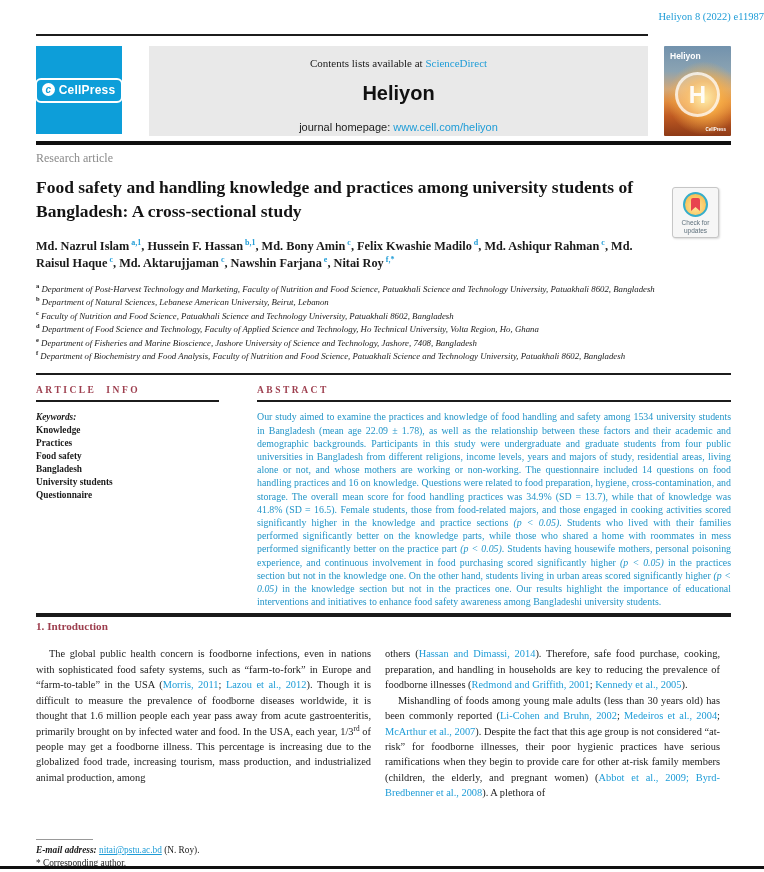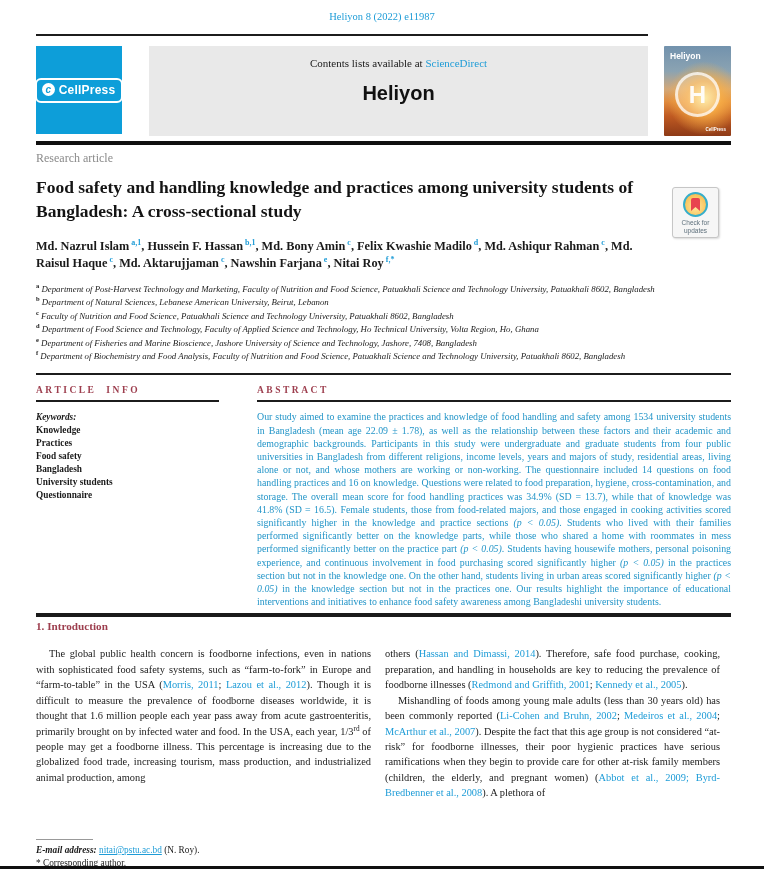--- a/index.html
+++ b/index.html
@@ -4,21 +4,21 @@
 <style>
   * { box-sizing: border-box; margin: 0; padding: 0; }
   html,body { width:764px; height:872px; }
   body {
     position: relative;
     background: #fff;
     overflow: hidden;
     font-family: "Liberation Serif", serif;
     color: #1a1a1a;
   }
-  .masthead { text-align:center; padding-top:11px; font-size:10.5px; color: var(--accent); }
+  .masthead { text-align:right; padding-top:11px; font-size:10.5px; color: var(--accent); }
   .rule-thin-top { margin:12px 0 0 36px; width:612px; height:2px; background:#1c1c1c; }
   .banner-row { display:flex; margin:10px 33px 0 36px; height:90px; align-items:stretch; }
   .cp-box { width:86px; height:88px; background: var(--cellpress); display:flex; align-items:center; justify-content:center; flex:none; }
   .cp-pill { border:2px solid #fff; border-radius:6px; padding:3px 6px 4px 5px; display:flex; align-items:center; gap:4px; }
   .cp-icon { width:13px; height:13px; background:#fff; border-radius:50%; color:var(--cellpress);
              font:italic bold 10px "Liberation Sans", sans-serif; display:flex; align-items:center; justify-content:center; }
   .cp-name { color:#fff; font:bold 12px "Liberation Sans", sans-serif; letter-spacing:0.2px; }
   .banner-mid { flex:1; background:#e9e9e9; margin-left:27px; text-align:center; padding-top:11px; }
   .contents-line { font-size:11px; }
   .link { color: var(--accent); text-decoration:none; cursor:pointer; }
@@ -90,20 +90,23 @@
     <div class="cp-pill">
       <span class="cp-icon">c</span>
       <span class="cp-name">CellPress</span>
     </div>
   </div>
   <div class="banner-mid">
     <div class="contents-line">
       <span>Contents lists available at </span><span class="link">ScienceDirect</span>
     </div>
     <div class="journal-title">Heliyon</div>
+    <div class="homepage-line">
+      <span>journal homepage: </span><span class="link">www.cell.com/heliyon</span>
+    </div>
   </div>
   <div class="cover">
     <div class="cover-title">Heliyon</div>
     <div class="cover-circle">
         <span>H</span>
       </div>
     <div class="cover-brand">CellPress</div>
   </div>
 </div>
 <div class="rule-thick"></div>

